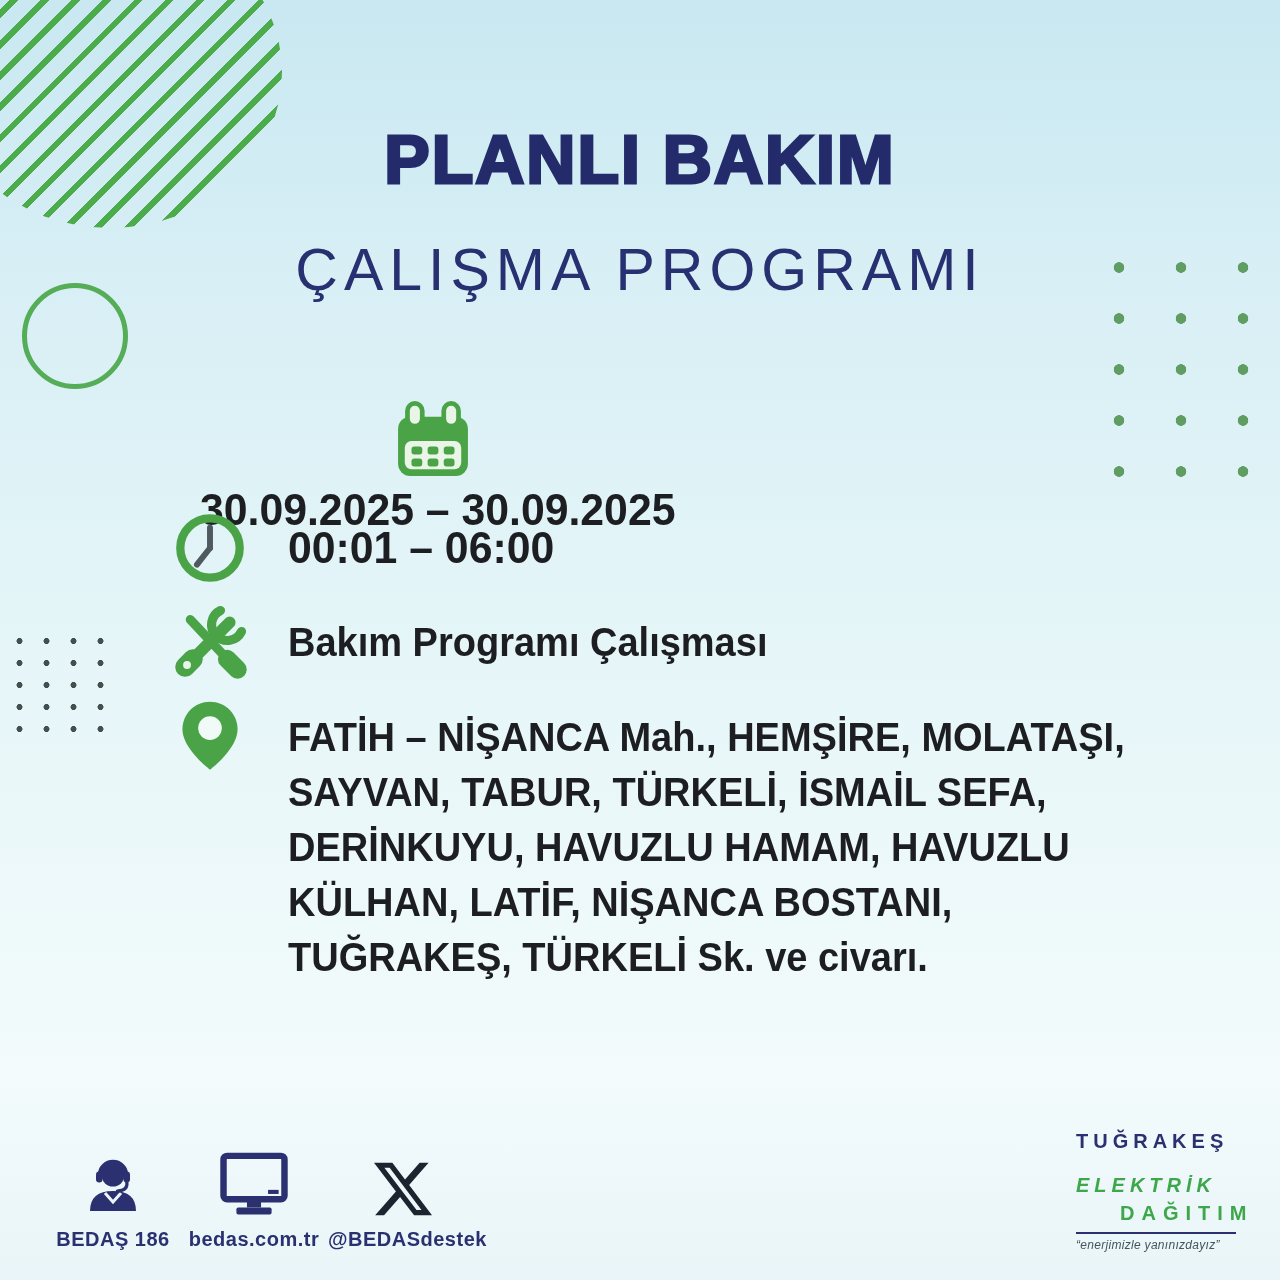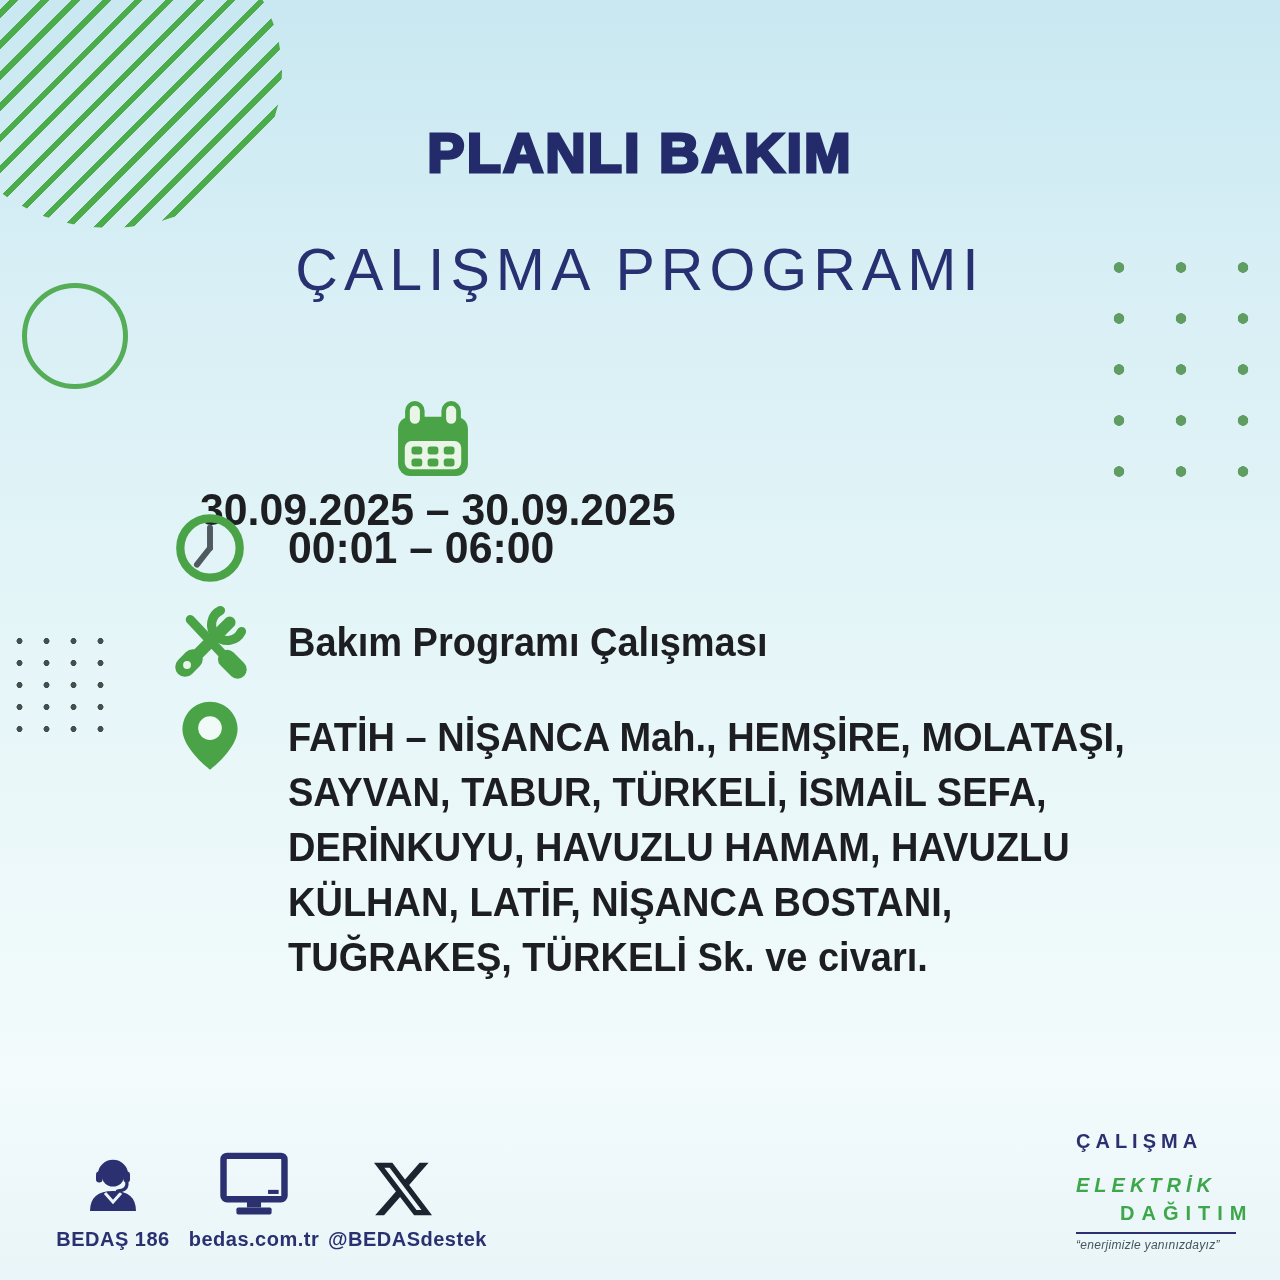--- a/index.html
+++ b/index.html
@@ -23,21 +23,21 @@
     background-size:62px 51px;
   }
   .dots-left{
     position:absolute;left:6px;top:630px;width:110px;height:112px;
     background-image:radial-gradient(circle,#44504e 2.7px,rgba(0,0,0,0) 3.3px);
     background-size:27px 22px;
   }
   
   .title{
     position:absolute;top:120px;left:0;right:0;text-align:center;
-    font-size:56px;font-weight:700;color:#242b6b;letter-spacing:2px;
+    font-size:68px;font-weight:700;color:#242b6b;letter-spacing:2px;
     -webkit-text-stroke:3px #242b6b;
   }
   .subtitle{
     position:absolute;top:236px;left:0;right:0;text-align:center;
     font-size:59px;font-weight:400;color:#273070;letter-spacing:6px;
   }
   
   .info-row{position:absolute;left:166px;display:flex;align-items:center;}
   .icon-box{width:88px;display:flex;justify-content:center;align-items:center;flex:none;}
   .info-text{
@@ -164,20 +164,20 @@
   <div class="contact contact-3">
     <div class="c-icon">
       <svg width="58" height="58" viewBox="0 0 24 24">
         <path fill="#1c2430" d="M18.901 1.153h3.68l-8.04 9.19L24 22.846h-7.406l-5.8-7.584-6.638 7.584H.474l8.6-9.83L0 1.154h7.594l5.243 6.932ZM17.61 20.644h2.039L6.486 3.24H4.298Z"></path>
       </svg>
     </div>
     <div class="c-label">@BEDASdestek</div>
   </div>
 
   <div class="brand">
-    <div class="b1">ÇALIŞMA</div>
+    <div class="b1">TUĞRAKEŞ</div>
     <div class="b2">ELEKTRİK</div>
     <div class="b3">DAĞITIM</div>
     <div class="b-line"></div>
     <div class="b-tag">“enerjimizle yanınızdayız”</div>
   </div>
 
 </div>
 
 </body></html>

